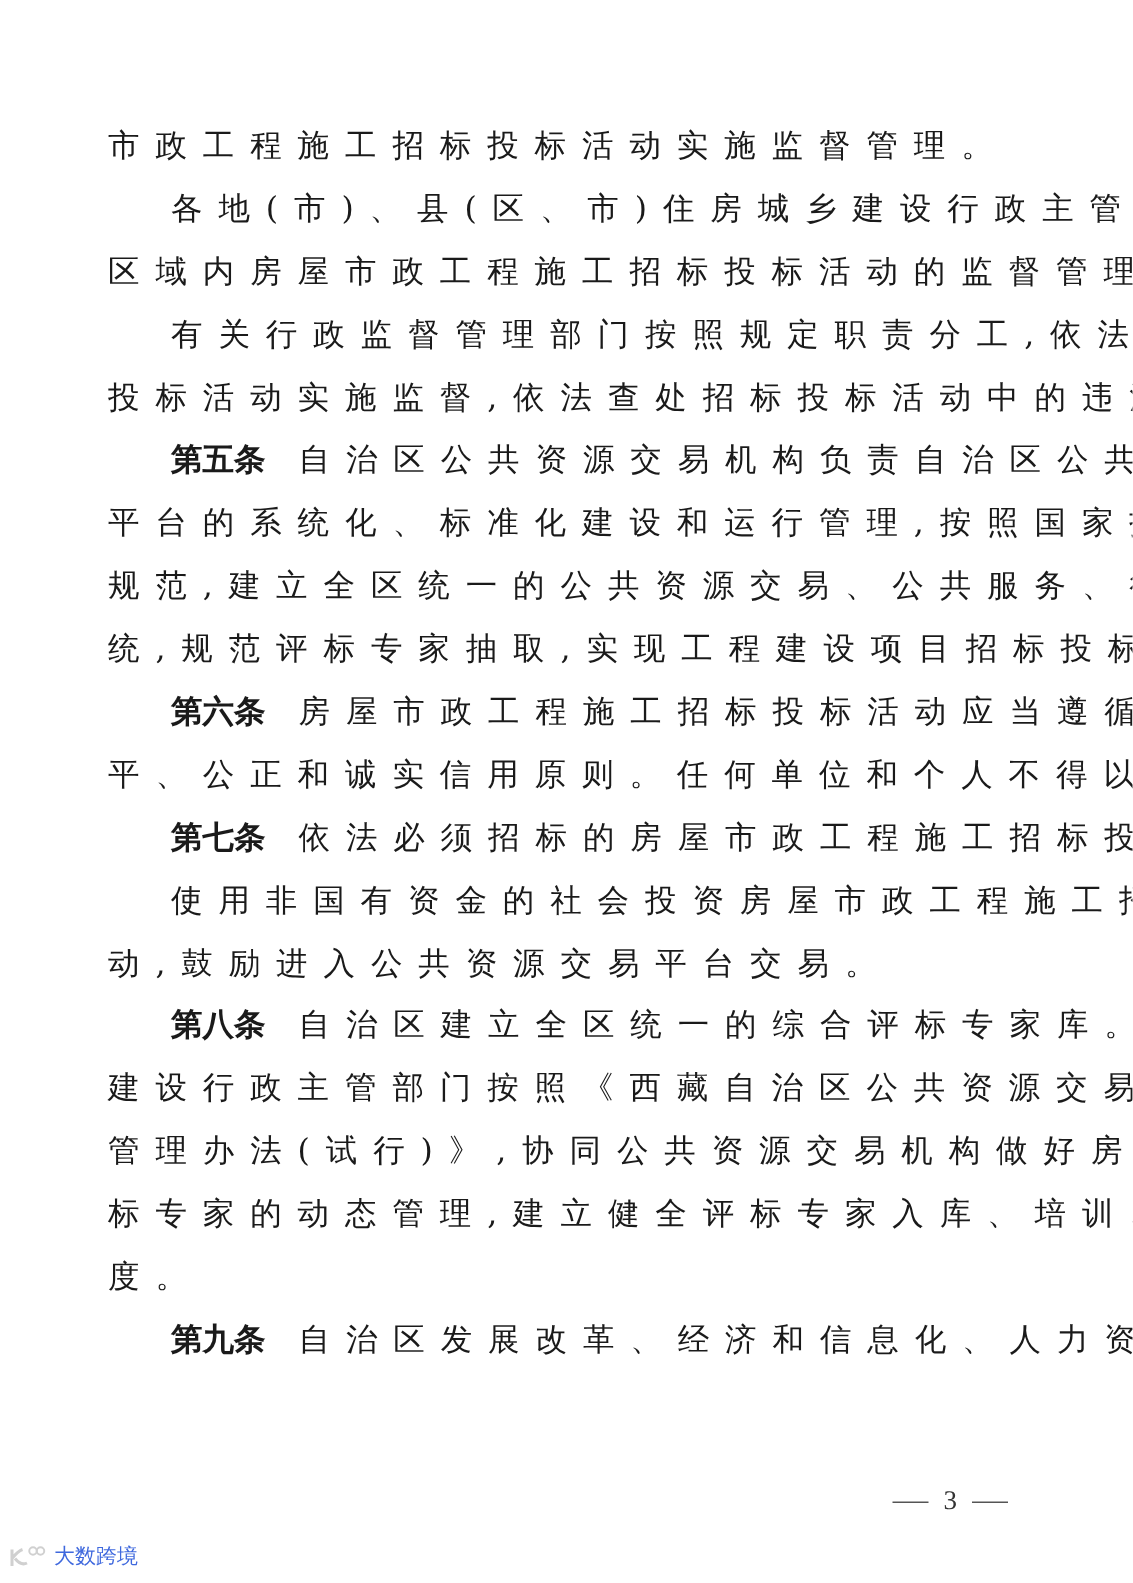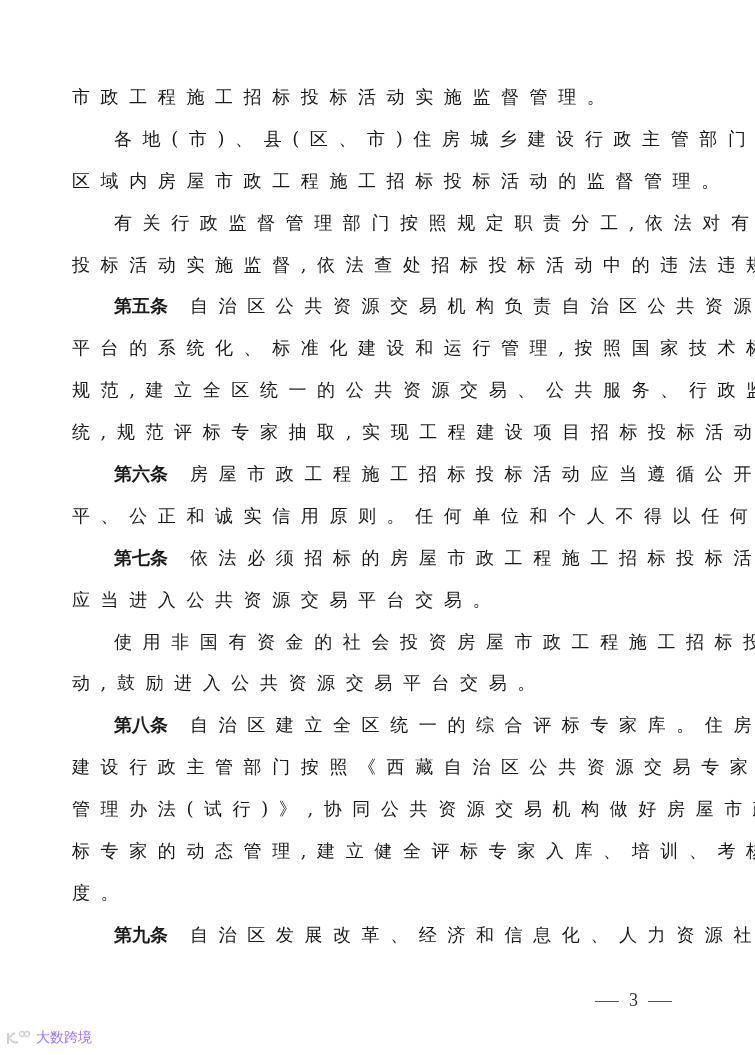--- a/index.html
+++ b/index.html
@@ -17,21 +17,21 @@
     }
     .page-body {
       position: absolute;
       left: 72px;
       top: 82px;
       width: 620px;
     }
     .line {
       height: 41.9px;
       line-height: 30px;
-      font-size: 18px;
+      font-size: 21px;
       white-space: nowrap;
       letter-spacing: 10.6px;
       overflow: visible;
     }
     .indent {
       padding-left: 42px;
     }
     .art {
       font-family: Liberation Serif, serif;
       font-weight: bold;
@@ -55,21 +55,21 @@
       vertical-align: middle;
       margin: 0 10px;
     }
     .watermark {
       position: absolute;
       left: 6px;
       top: 1029px;
       display: flex;
       align-items: center;
       gap: 4px;
-      color: #8b5cf6;
+      color: #1d4ed8;
       font-family: Liberation Sans, sans-serif;
       font-size: 14px;
       opacity: 0.85;
     }
     .watermark-logo {
       width: 26px;
       height: 16px;
     }
   </style>
 </head>
@@ -81,21 +81,20 @@
     <div class="line"><span>区域内房屋市政工程施工招标投标活动的监督管理。</span></div>
     <div class="line indent"><span>有关行政监督管理部门按照规定职责分工,依法对有关招标</span></div>
     <div class="line"><span>投标活动实施监督,依法查处招标投标活动中的违法违规行为。</span></div>
     <div class="line indent"><span class="art">第五条</span><span>自治区公共资源交易机构负责自治区公共资源交易</span></div>
     <div class="line"><span>平台的系统化、标准化建设和运行管理,按照国家技术标准和数据</span></div>
     <div class="line"><span>规范,建立全区统一的公共资源交易、公共服务、行政监督电子系</span></div>
     <div class="line"><span>统,规范评标专家抽取,实现工程建设项目招标投标活动全流程电</span></div>
     <div class="line indent"><span class="art">第六条</span><span>房屋市政工程施工招标投标活动应当遵循公开、公</span></div>
     <div class="line"><span>平、公正和诚实信用原则。任何单位和个人不得以任何方式非法</span></div>
     <div class="line indent"><span class="art">第七条</span><span>依法必须招标的房屋市政工程施工招标投标活动,</span></div>
-    <div class="line"><span>应当进入公共资源交易平台交易。</span></div>
     <div class="line indent"><span>使用非国有资金的社会投资房屋市政工程施工招标投标活</span></div>
     <div class="line"><span>动,鼓励进入公共资源交易平台交易。</span></div>
     <div class="line indent"><span class="art">第八条</span><span>自治区建立全区统一的综合评标专家库。住房城乡</span></div>
     <div class="line"><span>建设行政主管部门按照《西藏自治区公共资源交易专家库和专家</span></div>
     <div class="line"><span>管理办法(试行)》,协同公共资源交易机构做好房屋市政专业类评</span></div>
     <div class="line"><span>标专家的动态管理,建立健全评标专家入库、培训、考核、退出等制</span></div>
     <div class="line"><span>度。</span></div>
     <div class="line indent"><span class="art">第九条</span><span>自治区发展改革、经济和信息化、人力资源社会保</span></div>
   </div>
 

